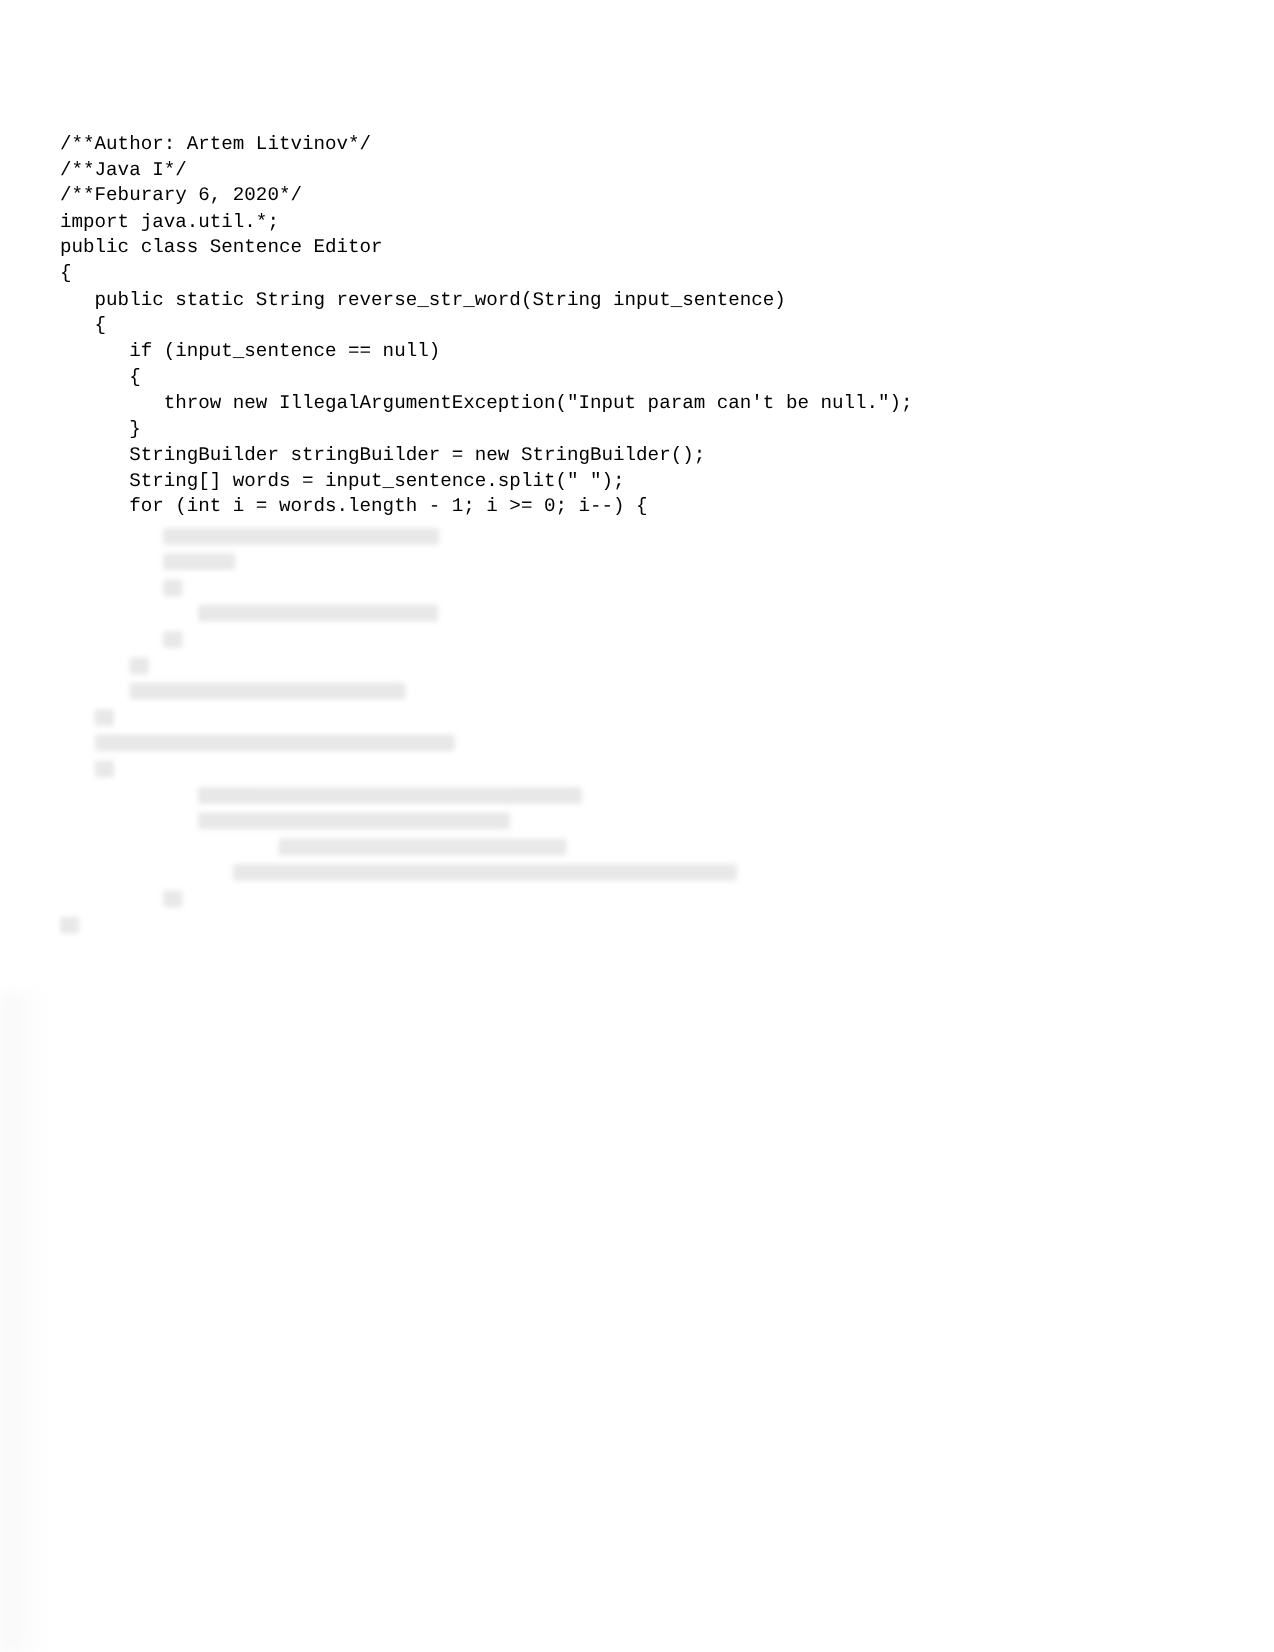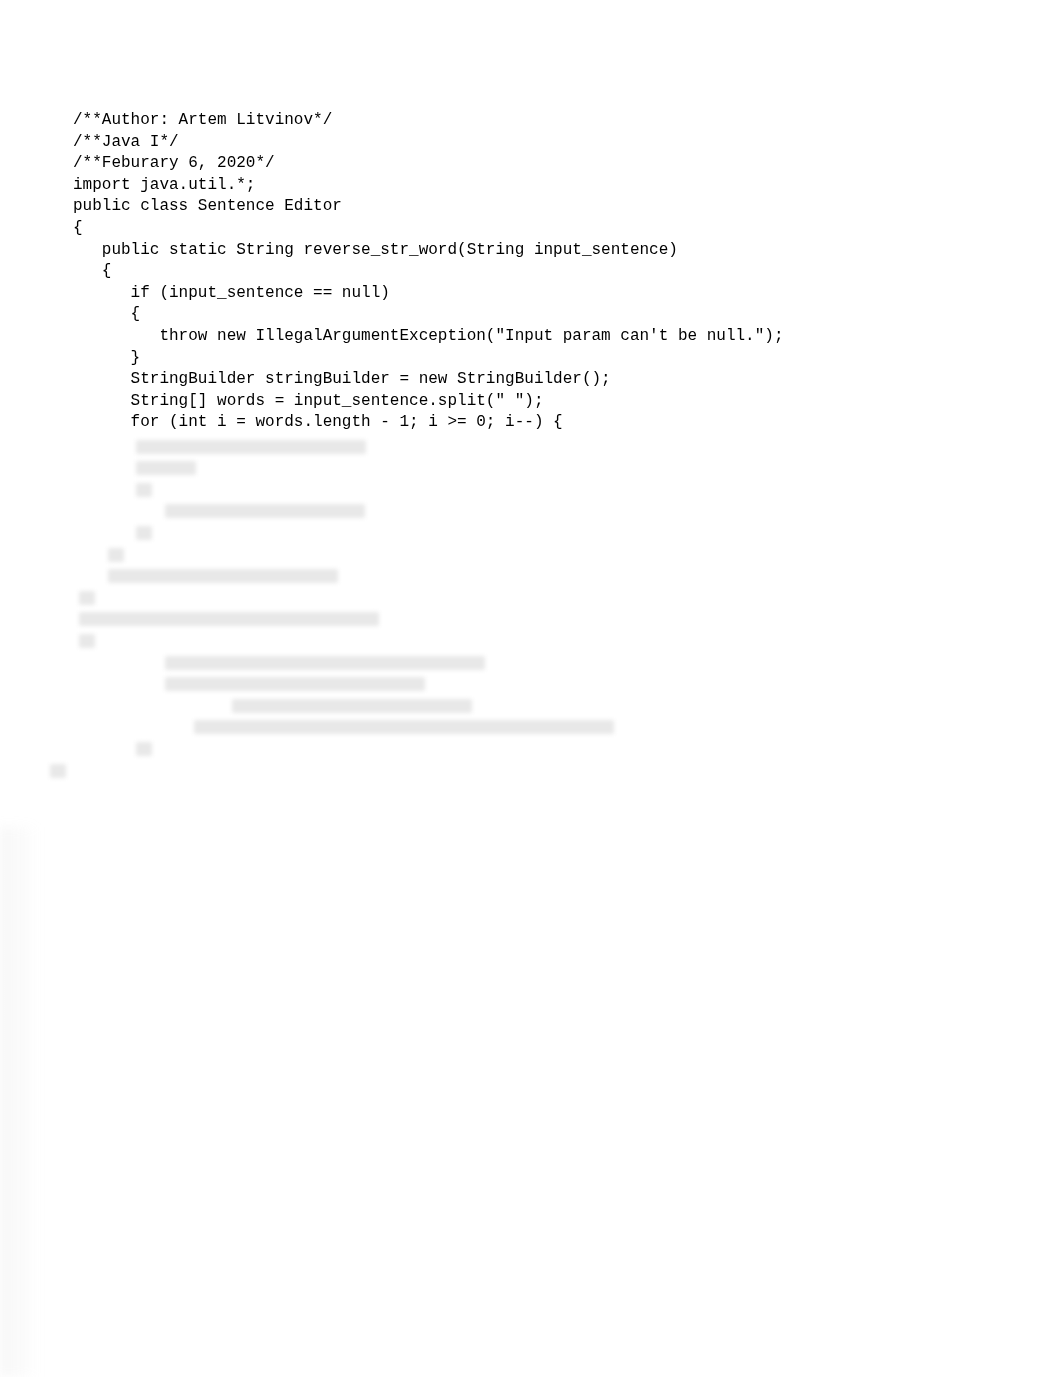--- a/index.html
+++ b/index.html
@@ -16,21 +16,20 @@
       font-size: 16px;
       line-height: 1.35;
       color: #000000;
       padding: 110px 50px 50px 50px;
       position: relative;
     }
     
     pre {
       font-family: inherit;
       white-space: pre;
-      margin-left: 23px;
     }
     
     .code-line {
       display: block;
       min-height: 1.35em;
     }
     
     .blurred-block {
       margin-top: 2px;
     }

